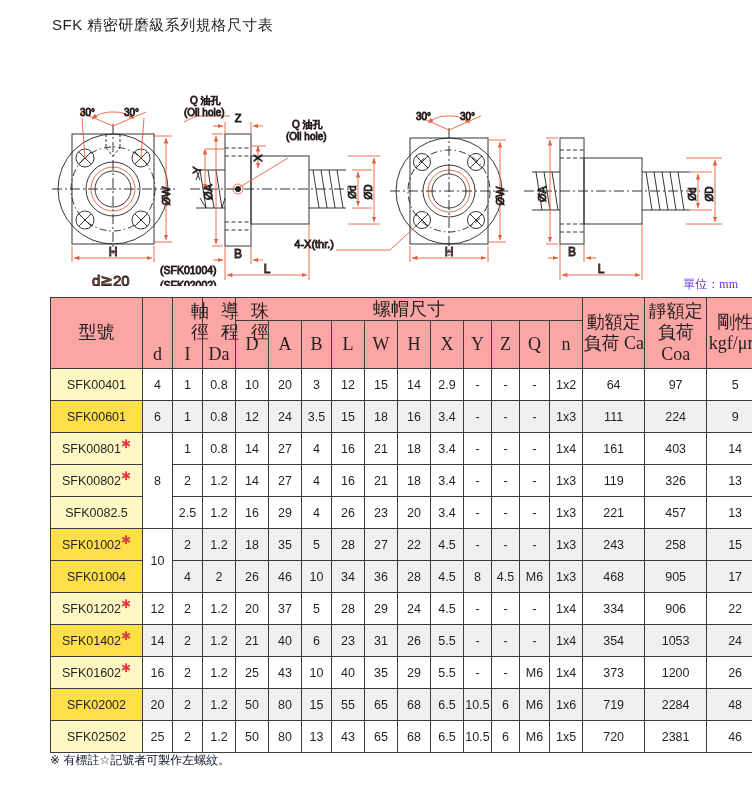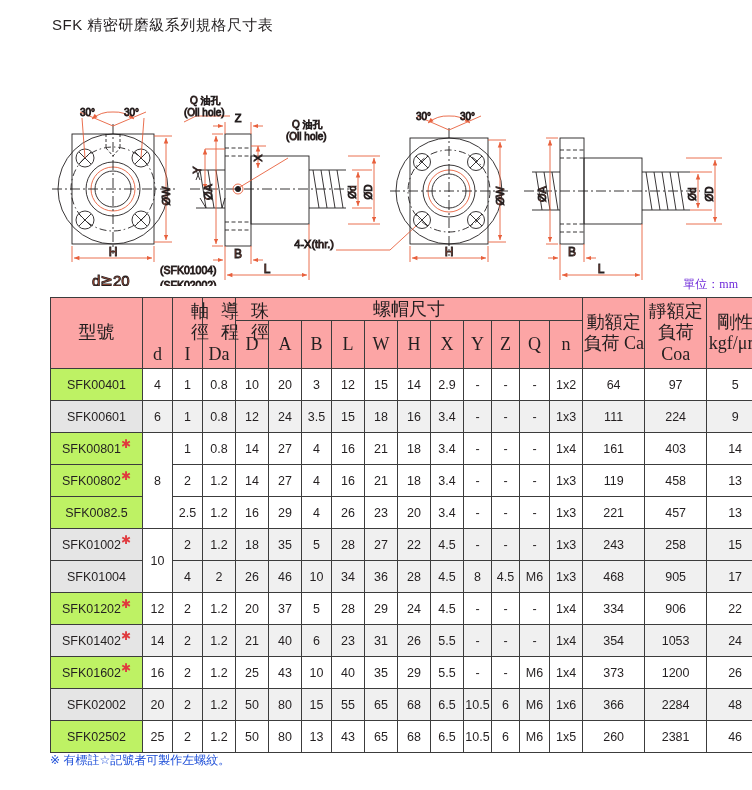--- a/index.html
+++ b/index.html
@@ -82,42 +82,42 @@
   .hdr-stack .zh { display: block; margin-left: 48px; }
   .hdr-stack .lat { display: block; }
   .hdr-group { height: 22px; }
   .hdr-sub { height: 46px; font-size: 13.5px; }
   .hdr-load { line-height: 1.25; }
 
   table.spec tbody td { height: 31px; }
   .model-cell {
     text-align: left;
     padding-left: 9px;
-    background: #bef264;
+    background: #fef9c3;
     font-size: 12.5px;
     white-space: nowrap;
   }
   .star {
     color: #e03a3e;
     font-size: 12px;
     vertical-align: super;
     line-height: 0;
   }
   tr.shade td { background: #f0f0f0; }
-  tr.shade td.model-cell { background: #e5e5e5; text-align: center; }
+  tr.shade td.model-cell { background: #fde047; text-align: center; }
   td.span-cell { background: #ffffff; }
   tr.shade td.span-cell { background: #ffffff; }
 
   
   .footnote {
     position: absolute;
     left: 50px;
     top: 752px;
     font-size: 12px;
-    color: #1d4ed8;
+    color: #0f172a;
     white-space: nowrap;
   }
 </style>
 </head>
 <body>
 
 <div class="page-title">SFK 精密研磨級系列規格尺寸表</div>
 
 <div class="drawings">
 <svg width="752" height="240" viewBox="0 0 752 240" xmlns="http://www.w3.org/2000/svg">
@@ -512,21 +512,21 @@
           <td>4</td>
           <td>16</td>
           <td>21</td>
           <td>18</td>
           <td>3.4</td>
           <td>-</td>
           <td>-</td>
           <td>-</td>
           <td>1x3</td>
           <td>119</td>
-          <td>458</td>
+          <td>326</td>
           <td>13</td>
         </tr>
         <tr>
           <td class="model-cell">SFK0082.5</td>
           <td>2.5</td>
           <td>1.2</td>
           <td>16</td>
           <td>29</td>
           <td>4</td>
           <td>26</td>
@@ -649,41 +649,41 @@
           <td>80</td>
           <td>15</td>
           <td>55</td>
           <td>65</td>
           <td>68</td>
           <td>6.5</td>
           <td>10.5</td>
           <td>6</td>
           <td>M6</td>
           <td>1x6</td>
-          <td>366</td>
+          <td>719</td>
           <td>2284</td>
           <td>48</td>
         </tr>
         <tr>
           <td class="model-cell">SFK02502</td>
           <td>25</td>
           <td>2</td>
           <td>1.2</td>
           <td>50</td>
           <td>80</td>
           <td>13</td>
           <td>43</td>
           <td>65</td>
           <td>68</td>
           <td>6.5</td>
           <td>10.5</td>
           <td>6</td>
           <td>M6</td>
           <td>1x5</td>
-          <td>260</td>
+          <td>720</td>
           <td>2381</td>
           <td>46</td>
         </tr>
       </tbody>
   </table>
 </div>
 
 <div class="footnote">※ 有標註☆記號者可製作左螺紋。</div>
 
 </body></html>

